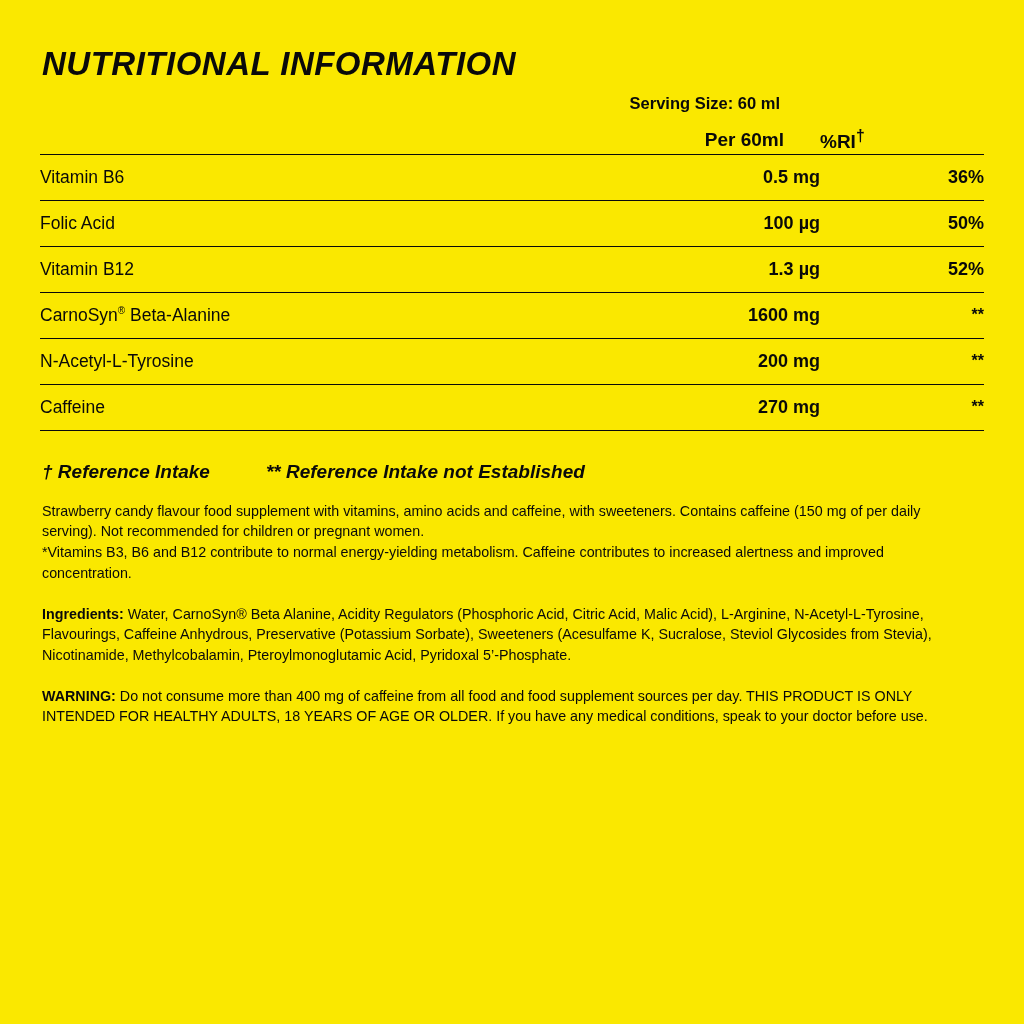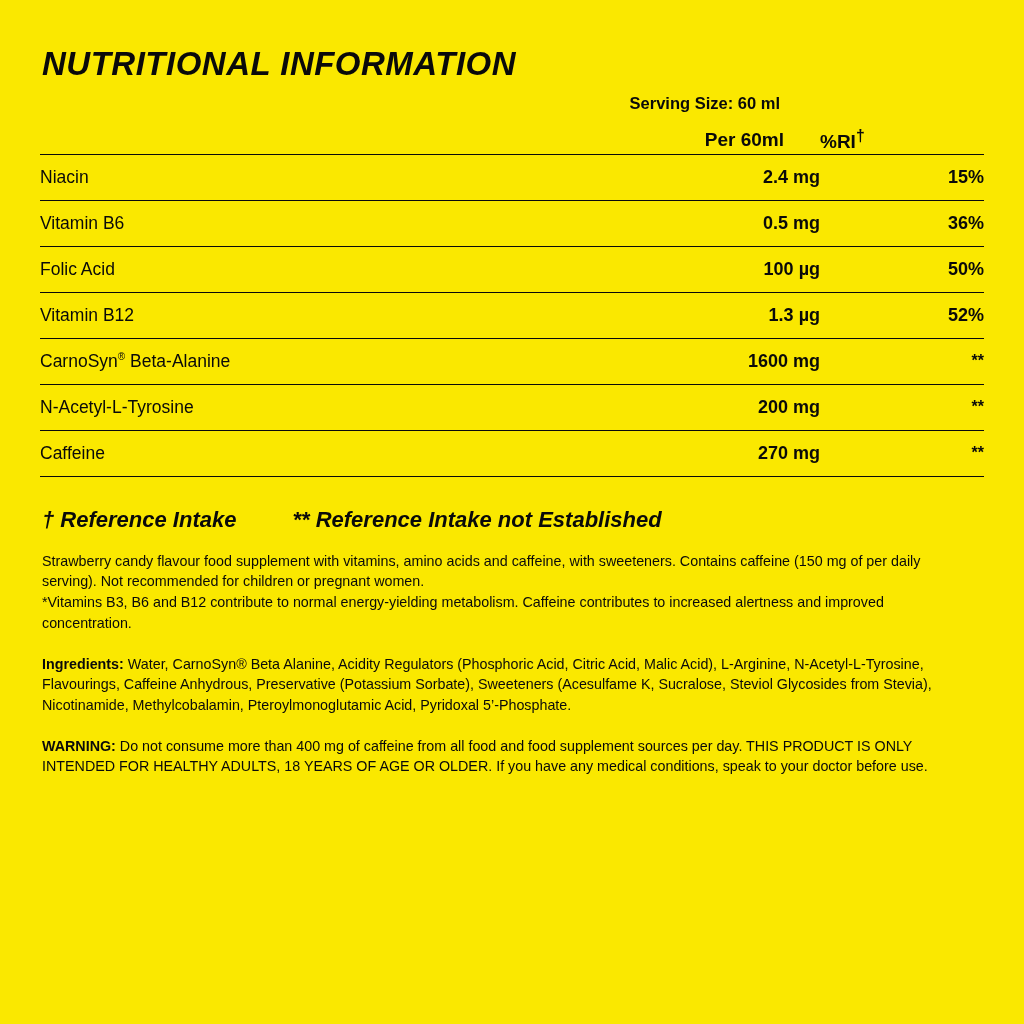--- a/index.html
+++ b/index.html
@@ -80,21 +80,21 @@
   }
   td.ri.stars {
     font-size: 16px;
     vertical-align: middle;
   }
   sup.reg { font-size: 10px; vertical-align: super; }
 
   .footnotes {
     margin-top: 30px;
     margin-left: 2px;
-    font-size: 22px;
+    font-size: 19px;
     font-weight: bold;
     font-style: italic;
     display: flex;
     gap: 56px;
   }
 
   .para {
     margin-top: 18px;
     margin-left: 2px;
     width: 900px;
@@ -119,25 +119,20 @@
         <col class="col-ri">
     </colgroup>
     <thead>
       <tr>
         <th></th>
         <th class="amt">Per 60ml</th>
         <th class="ri"><span>%RI</span><sup>†</sup></th>
       </tr>
     </thead>
     <tbody>
-      <tr>
-        <td class="name">Niacin</td>
-        <td class="amt">2.4 mg</td>
-        <td class="ri">15%</td>
-      </tr>
       <tr>
         <td class="name">Vitamin B6</td>
         <td class="amt">0.5 mg</td>
         <td class="ri">36%</td>
       </tr>
       <tr>
         <td class="name">Folic Acid</td>
         <td class="amt">100 µg</td>
         <td class="ri">50%</td>
       </tr>

